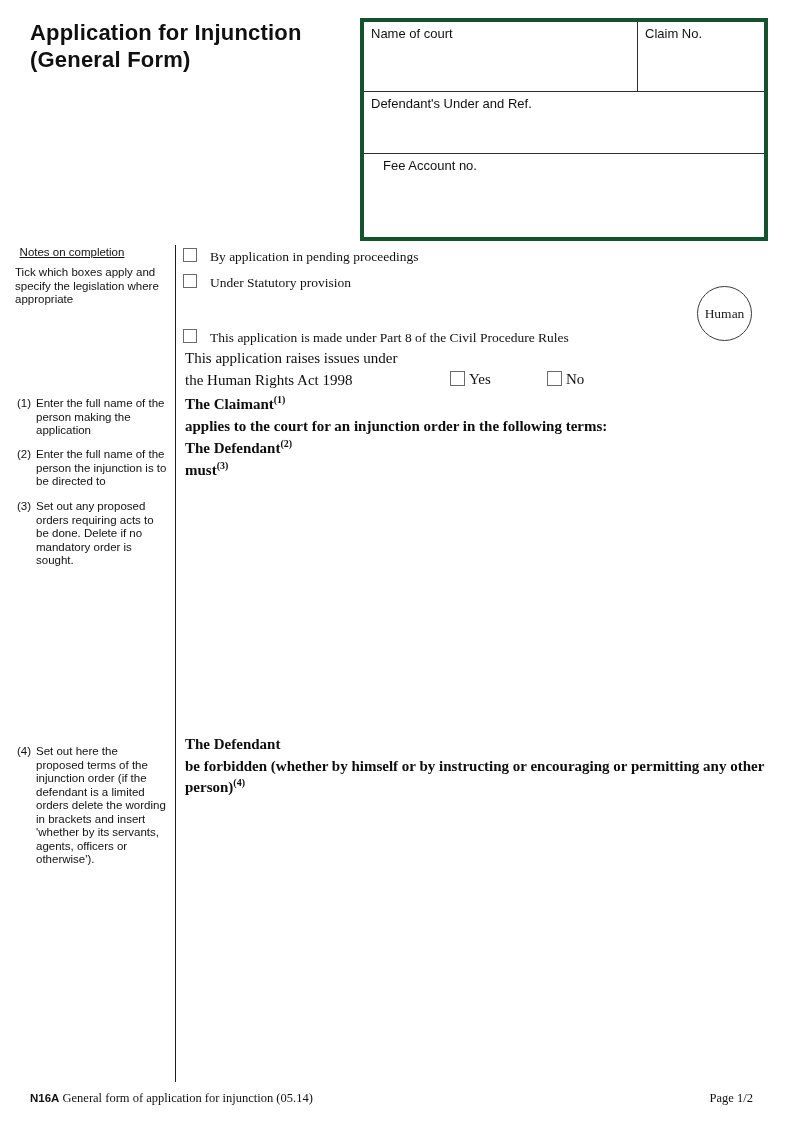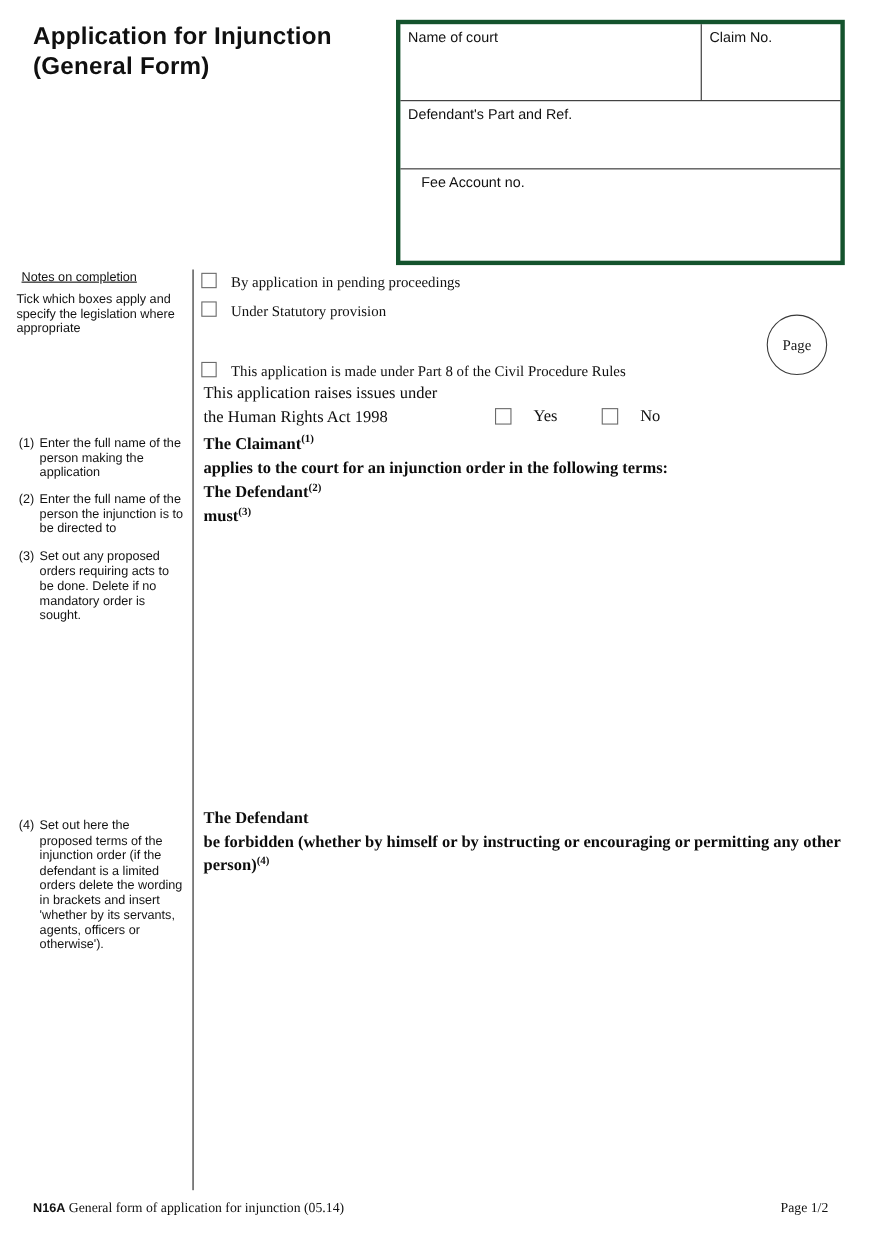--- a/index.html
+++ b/index.html
@@ -127,21 +127,21 @@
   .must-line { top: 460px; }
   .defendant2-line { top: 734px; }
   .forbidden-line { top: 756px; width: 600px; line-height: 21px; }
   sup { font-size: 10px; line-height: 0; }
 
   .yesno-group {
     position: absolute;
     top: 371px;
     display: flex;
     align-items: flex-start;
-    gap: 20px;
+    gap: 4px;
     font-family: "Liberation Serif", serif;
     font-size: 15px;
   }
   .yes-group { left: 450px; }
   .no-group { left: 547px; }
   .yn-box { width: 15px; height: 15px; border: 1px solid #6a6a6a; background: #fff; flex: none; }
 
   
   .seal {
     position: absolute;
@@ -195,21 +195,21 @@
     <div class="hdr-row hdr-row1">
       <div class="hdr-cell hdr-cell-court">
         <span>Name of court</span>
       </div>
       <div class="hdr-cell hdr-cell-claim">
         <span>Claim No.</span>
       </div>
     </div>
     <div class="hdr-row hdr-row3">
       <div class="hdr-cell" style="flex:1">
-        <span>Defendant's Part and Ref.</span>
+        <span>Defendant's Under and Ref.</span>
       </div>
     </div>
     <div class="hdr-row hdr-row4">
       <div class="hdr-cell" style="flex:1">
         <span>Fee Account no.</span>
       </div>
     </div>
   </div>
 
   <div class="notes-heading">Notes on completion</div>
@@ -265,19 +265,19 @@
 
   <div class="body-line bold defendant-line"><span>The Defendant</span><sup>(2)</sup></div>
 
   <div class="body-line bold must-line"><span>must</span><sup>(3)</sup></div>
 
   <div class="body-line bold defendant2-line">The Defendant</div>
 
   <div class="body-line bold forbidden-line"><span>be forbidden (whether by himself or by instructing or encouraging or permitting any other person)</span><sup>(4)</sup></div>
 
   <div class="seal">
-    <span>Page</span>
+    <span>Human</span>
   </div>
 
   <div class="footer-left"><span class="code">N16A</span><span> General form of application for injunction (05.14)</span></div>
   <div class="footer-right">Page 1/2</div>
 
 </div>
 
 </body></html>

